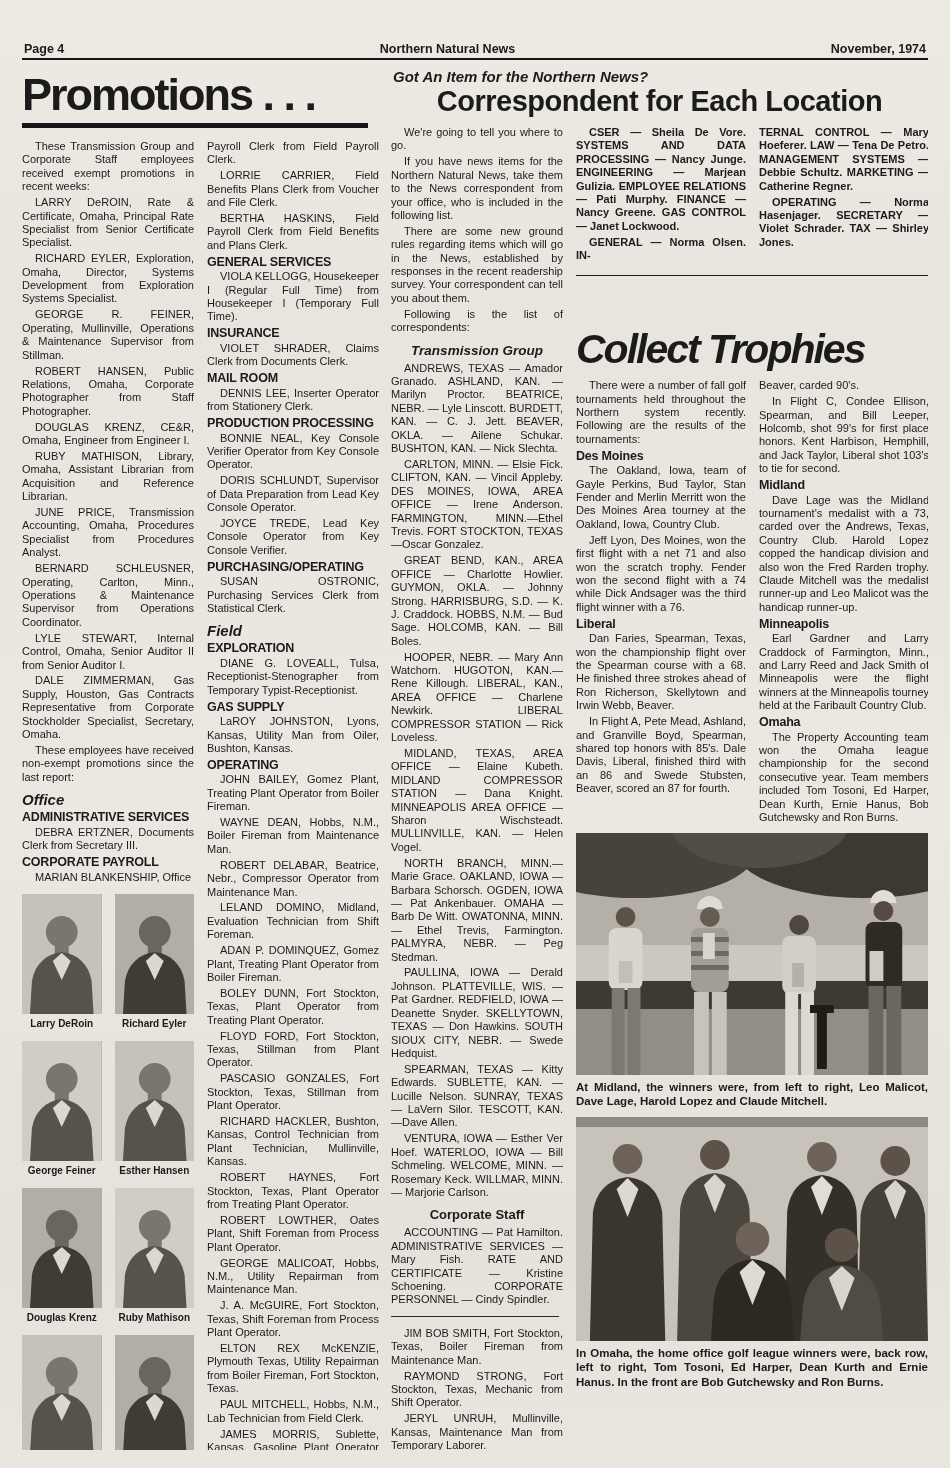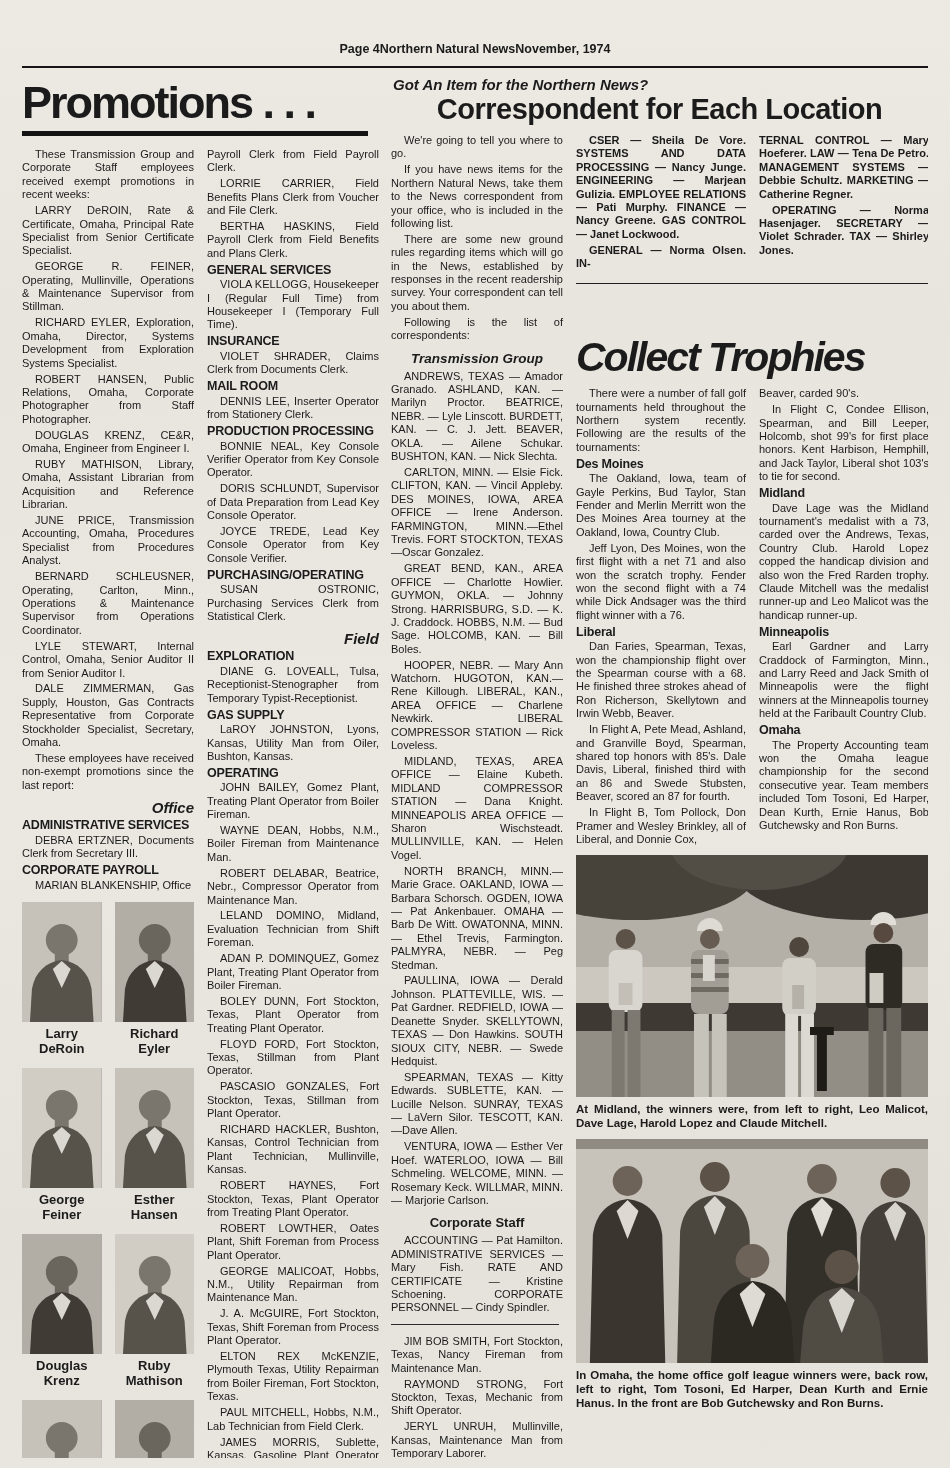--- a/index.html
+++ b/index.html
@@ -4,21 +4,21 @@
 <style>
   html,body{margin:0;padding:0;background:#8f8c86;}
   .page{
     width:950px;height:1468px;margin:0 auto;position:relative;box-sizing:border-box;
     padding:14px 22px 0 22px;
     background:linear-gradient(180deg,#edeae4 0%,#e8e5df 22%,#ebe8e2 55%,#e5e2db 85%,#e9e6e0 100%);
     color:#1b1b1b;
     font-family:"Liberation Sans","DejaVu Sans",sans-serif;
     overflow:hidden;
   }
-  .hdr{display:flex;justify-content:center;align-items:baseline;font-size:12.5px;font-weight:bold;padding:28px 2px 10px 2px;}
+  .hdr{display:flex;justify-content:space-between;align-items:baseline;font-size:12.5px;font-weight:bold;padding:28px 2px 2px 2px;}
   .hdr-rule{border-top:2.5px solid #161616;margin:0 0 8px 0;}
   .main{display:flex;gap:12px;height:1382px;overflow:hidden;}
 
   
   .left-sec{width:357px;flex:0 0 357px;}
   .promo-head{font-size:45px;font-weight:bold;letter-spacing:-2px;line-height:1;margin:4px 0 0 0;}
   .promo-bar{height:5px;background:#141414;width:346px;margin:6px 0 12px 0;}
   .cols{display:flex;gap:13px;}
   .col{width:172px;flex:0 0 172px;}
 
@@ -33,39 +33,39 @@
   .corr-cols .ccol{width:170px;flex:0 0 170px;font-weight:bold;}
   .golf-rule{border-top:1.5px solid #1d1d1d;margin:10px 0 12px 0;}
   .golf-head{font-size:41px;font-weight:bold;font-style:italic;letter-spacing:-2px;line-height:0.99;margin:0 0 10px 0;}
   .golf-cols{display:flex;gap:13px;margin-bottom:6px;}
   .golf-cols .gcol{width:170px;flex:0 0 170px;}
 
   
   .b-p,.b-pn{font-size:11px;line-height:13.4px;text-align:justify;margin:0 0 2.5px 0;}
   .b-p{text-indent:13px;}
   .b-h{font-size:12.5px;font-weight:bold;margin:2px 0 1.5px 0;letter-spacing:-0.2px;}
-  .b-hi{font-size:15px;font-weight:bold;font-style:italic;margin:7px 0 2px 0;text-align:right;}
+  .b-hi{font-size:15px;font-weight:bold;font-style:italic;margin:7px 0 2px 0;}
   .b-hc{font-size:13px;font-weight:bold;text-align:center;margin:8px 0 4px 0;}
   .b-hci{font-size:13.5px;font-weight:bold;font-style:italic;text-align:center;margin:8px 0 4px 0;}
   .thin-rule{border-top:1.5px solid #2a2a2a;margin:9px 4px 10px 0;}
 
   
   .photo-grid{display:grid;grid-template-columns:1fr 1fr;column-gap:13px;row-gap:7px;margin-top:10px;}
   .photocell{text-align:center;}
   .portrait{height:120px;overflow:hidden;box-shadow:0 0 0 1px rgba(60,58,52,.35) inset;}
   .portrait svg{display:block;width:100%;height:100%;}
   .portrait .bg{fill:#c6c2ba;}
   .shade1 .bg{fill:#b2aea6;}
   .shade2 .bg{fill:#d1cdc5;}
   .portrait .head{fill:#7b766d;}
   .shade1 .head{fill:#6b665d;}
   .portrait .torso{fill:#57534b;}
   .shade1 .torso{fill:#403c35;}
   .portrait .shirt{fill:#dbd8d1;}
-  .pname{font-size:13px;font-weight:bold;margin-top:4px;margin-bottom:5px;}
+  .pname{font-size:10px;font-weight:bold;margin-top:4px;margin-bottom:5px;}
 
   
   .gphoto{width:100%;overflow:hidden;box-shadow:0 0 0 1px rgba(40,38,34,.5) inset;}
   .gphoto svg{display:block;width:100%;height:100%;}
   .gp1{height:242px;}
   .gp2{height:224px;margin-top:4px;}
   .gcaption{font-size:11.5px;font-weight:bold;line-height:1.25;text-align:justify;margin:5px 0 8px 0;}
 </style>
 </head>
 <body>
@@ -82,22 +82,22 @@
   <div class="main">
 
     <div class="left-sec">
       <h1 class="promo-head">Promotions . . .</h1>
       <div class="promo-bar"></div>
       <div class="cols">
         <div class="col">
           <div>
               <p class="b-p">These Transmission Group and Corporate Staff employees received exempt promotions in recent weeks:</p>
               <p class="b-p">LARRY DeROIN, Rate &amp; Certificate, Omaha, Principal Rate Specialist from Senior Certificate Specialist.</p>
+              <p class="b-p">RICHARD EYLER, Exploration, Omaha, Director, Systems Development from Exploration Systems Specialist.</p>
               <p class="b-p">GEORGE R. FEINER, Operating, Mullinville, Operations &amp; Maintenance Supervisor from Stillman.</p>
-              <p class="b-p">RICHARD EYLER, Exploration, Omaha, Director, Systems Development from Exploration Systems Specialist.</p>
               <p class="b-p">ROBERT HANSEN, Public Relations, Omaha, Corporate Photographer from Staff Photographer.</p>
               <p class="b-p">DOUGLAS KRENZ, CE&amp;R, Omaha, Engineer from Engineer I.</p>
               <p class="b-p">RUBY MATHISON, Library, Omaha, Assistant Librarian from Acquisition and Reference Librarian.</p>
               <p class="b-p">JUNE PRICE, Transmission Accounting, Omaha, Procedures Specialist from Procedures Analyst.</p>
               <p class="b-p">BERNARD SCHLEUSNER, Operating, Carlton, Minn., Operations &amp; Maintenance Supervisor from Operations Coordinator.</p>
               <p class="b-p">LYLE STEWART, Internal Control, Omaha, Senior Auditor II from Senior Auditor I.</p>
               <p class="b-p">DALE ZIMMERMAN, Gas Supply, Houston, Gas Contracts Representative from Corporate Stockholder Specialist, Secretary, Omaha.</p>
               <p class="b-p">These employees have received non-exempt promotions since the last report:</p>
               <p class="b-hi">Office</p>
               <p class="b-h">ADMINISTRATIVE SERVICES</p>
@@ -262,21 +262,21 @@
             <p class="b-p">GREAT BEND, KAN., AREA OFFICE — Charlotte Howlier. GUYMON, OKLA. — Johnny Strong. HARRISBURG, S.D. — K. J. Craddock. HOBBS, N.M. — Bud Sage. HOLCOMB, KAN. — Bill Boles.</p>
             <p class="b-p">HOOPER, NEBR. — Mary Ann Watchorn. HUGOTON, KAN.—Rene Killough. LIBERAL, KAN., AREA OFFICE — Charlene Newkirk. LIBERAL COMPRESSOR STATION — Rick Loveless.</p>
             <p class="b-p">MIDLAND, TEXAS, AREA OFFICE — Elaine Kubeth. MIDLAND COMPRESSOR STATION — Dana Knight. MINNEAPOLIS AREA OFFICE — Sharon Wischsteadt. MULLINVILLE, KAN. — Helen Vogel.</p>
             <p class="b-p">NORTH BRANCH, MINN.—Marie Grace. OAKLAND, IOWA — Barbara Schorsch. OGDEN, IOWA — Pat Ankenbauer. OMAHA — Barb De Witt. OWATONNA, MINN. — Ethel Trevis, Farmington. PALMYRA, NEBR. — Peg Stedman.</p>
             <p class="b-p">PAULLINA, IOWA — Derald Johnson. PLATTEVILLE, WIS. — Pat Gardner. REDFIELD, IOWA — Deanette Snyder. SKELLYTOWN, TEXAS — Don Hawkins. SOUTH SIOUX CITY, NEBR. — Swede Hedquist.</p>
             <p class="b-p">SPEARMAN, TEXAS — Kitty Edwards. SUBLETTE, KAN. — Lucille Nelson. SUNRAY, TEXAS — LaVern Silor. TESCOTT, KAN.—Dave Allen.</p>
             <p class="b-p">VENTURA, IOWA — Esther Ver Hoef. WATERLOO, IOWA — Bill Schmeling. WELCOME, MINN. — Rosemary Keck. WILLMAR, MINN. — Marjorie Carlson.</p>
             <p class="b-hc">Corporate Staff</p>
             <p class="b-p">ACCOUNTING — Pat Hamilton. ADMINISTRATIVE SERVICES — Mary Fish. RATE AND CERTIFICATE — Kristine Schoening. CORPORATE PERSONNEL — Cindy Spindler.</p>
             <div class="thin-rule"></div>
-            <p class="b-p">JIM BOB SMITH, Fort Stockton, Texas, Nancy Fireman from Maintenance Man.</p>
+            <p class="b-p">JIM BOB SMITH, Fort Stockton, Texas, Boiler Fireman from Maintenance Man.</p>
             <p class="b-p">RAYMOND STRONG, Fort Stockton, Texas, Mechanic from Shift Operator.</p>
             <p class="b-p">JERYL UNRUH, Mullinville, Kansas, Maintenance Man from Temporary Laborer.</p>
           </div>
 
         <div class="right-rest">
           <div class="corr-cols">
             <div class="ccol">
                 <p class="b-p">CSER — Sheila De Vore. SYSTEMS AND DATA PROCESSING — Nancy Junge. ENGINEERING — Marjean Gulizia. EMPLOYEE RELATIONS — Pati Murphy. FINANCE — Nancy Greene. GAS CONTROL — Janet Lockwood.</p>
                 <p class="b-p">GENERAL — Norma Olsen. IN-</p>
               </div>
@@ -292,21 +292,20 @@
 
           <div class="golf-cols">
             <div class="gcol">
                 <p class="b-p">There were a number of fall golf tournaments held throughout the Northern system recently. Following are the results of the tournaments:</p>
                 <p class="b-h">Des Moines</p>
                 <p class="b-p">The Oakland, Iowa, team of Gayle Perkins, Bud Taylor, Stan Fender and Merlin Merritt won the Des Moines Area tourney at the Oakland, Iowa, Country Club.</p>
                 <p class="b-p">Jeff Lyon, Des Moines, won the first flight with a net 71 and also won the scratch trophy. Fender won the second flight with a 74 while Dick Andsager was the third flight winner with a 76.</p>
                 <p class="b-h">Liberal</p>
                 <p class="b-p">Dan Faries, Spearman, Texas, won the championship flight over the Spearman course with a 68. He finished three strokes ahead of Ron Richerson, Skellytown and Irwin Webb, Beaver.</p>
                 <p class="b-p">In Flight A, Pete Mead, Ashland, and Granville Boyd, Spearman, shared top honors with 85's. Dale Davis, Liberal, finished third with an 86 and Swede Stubsten, Beaver, scored an 87 for fourth.</p>
-                <p class="b-p">In Flight B, Tom Pollock, Don Pramer and Wesley Brinkley, all of Liberal, and Donnie Cox,</p>
               </div>
             <div class="gcol">
                 <p class="b-pn">Beaver, carded 90's.</p>
                 <p class="b-p">In Flight C, Condee Ellison, Spearman, and Bill Leeper, Holcomb, shot 99's for first place honors. Kent Harbison, Hemphill, and Jack Taylor, Liberal shot 103's to tie for second.</p>
                 <p class="b-h">Midland</p>
                 <p class="b-p">Dave Lage was the Midland tournament's medalist with a 73, carded over the Andrews, Texas, Country Club. Harold Lopez copped the handicap division and also won the Fred Rarden trophy. Claude Mitchell was the medalist runner-up and Leo Malicot was the handicap runner-up.</p>
                 <p class="b-h">Minneapolis</p>
                 <p class="b-p">Earl Gardner and Larry Craddock of Farmington, Minn., and Larry Reed and Jack Smith of Minneapolis were the flight winners at the Minneapolis tourney held at the Faribault Country Club.</p>
                 <p class="b-h">Omaha</p>
                 <p class="b-p">The Property Accounting team won the Omaha league championship for the second consecutive year. Team members included Tom Tosoni, Ed Harper, Dean Kurth, Ernie Hanus, Bob Gutchewsky and Ron Burns.</p>

